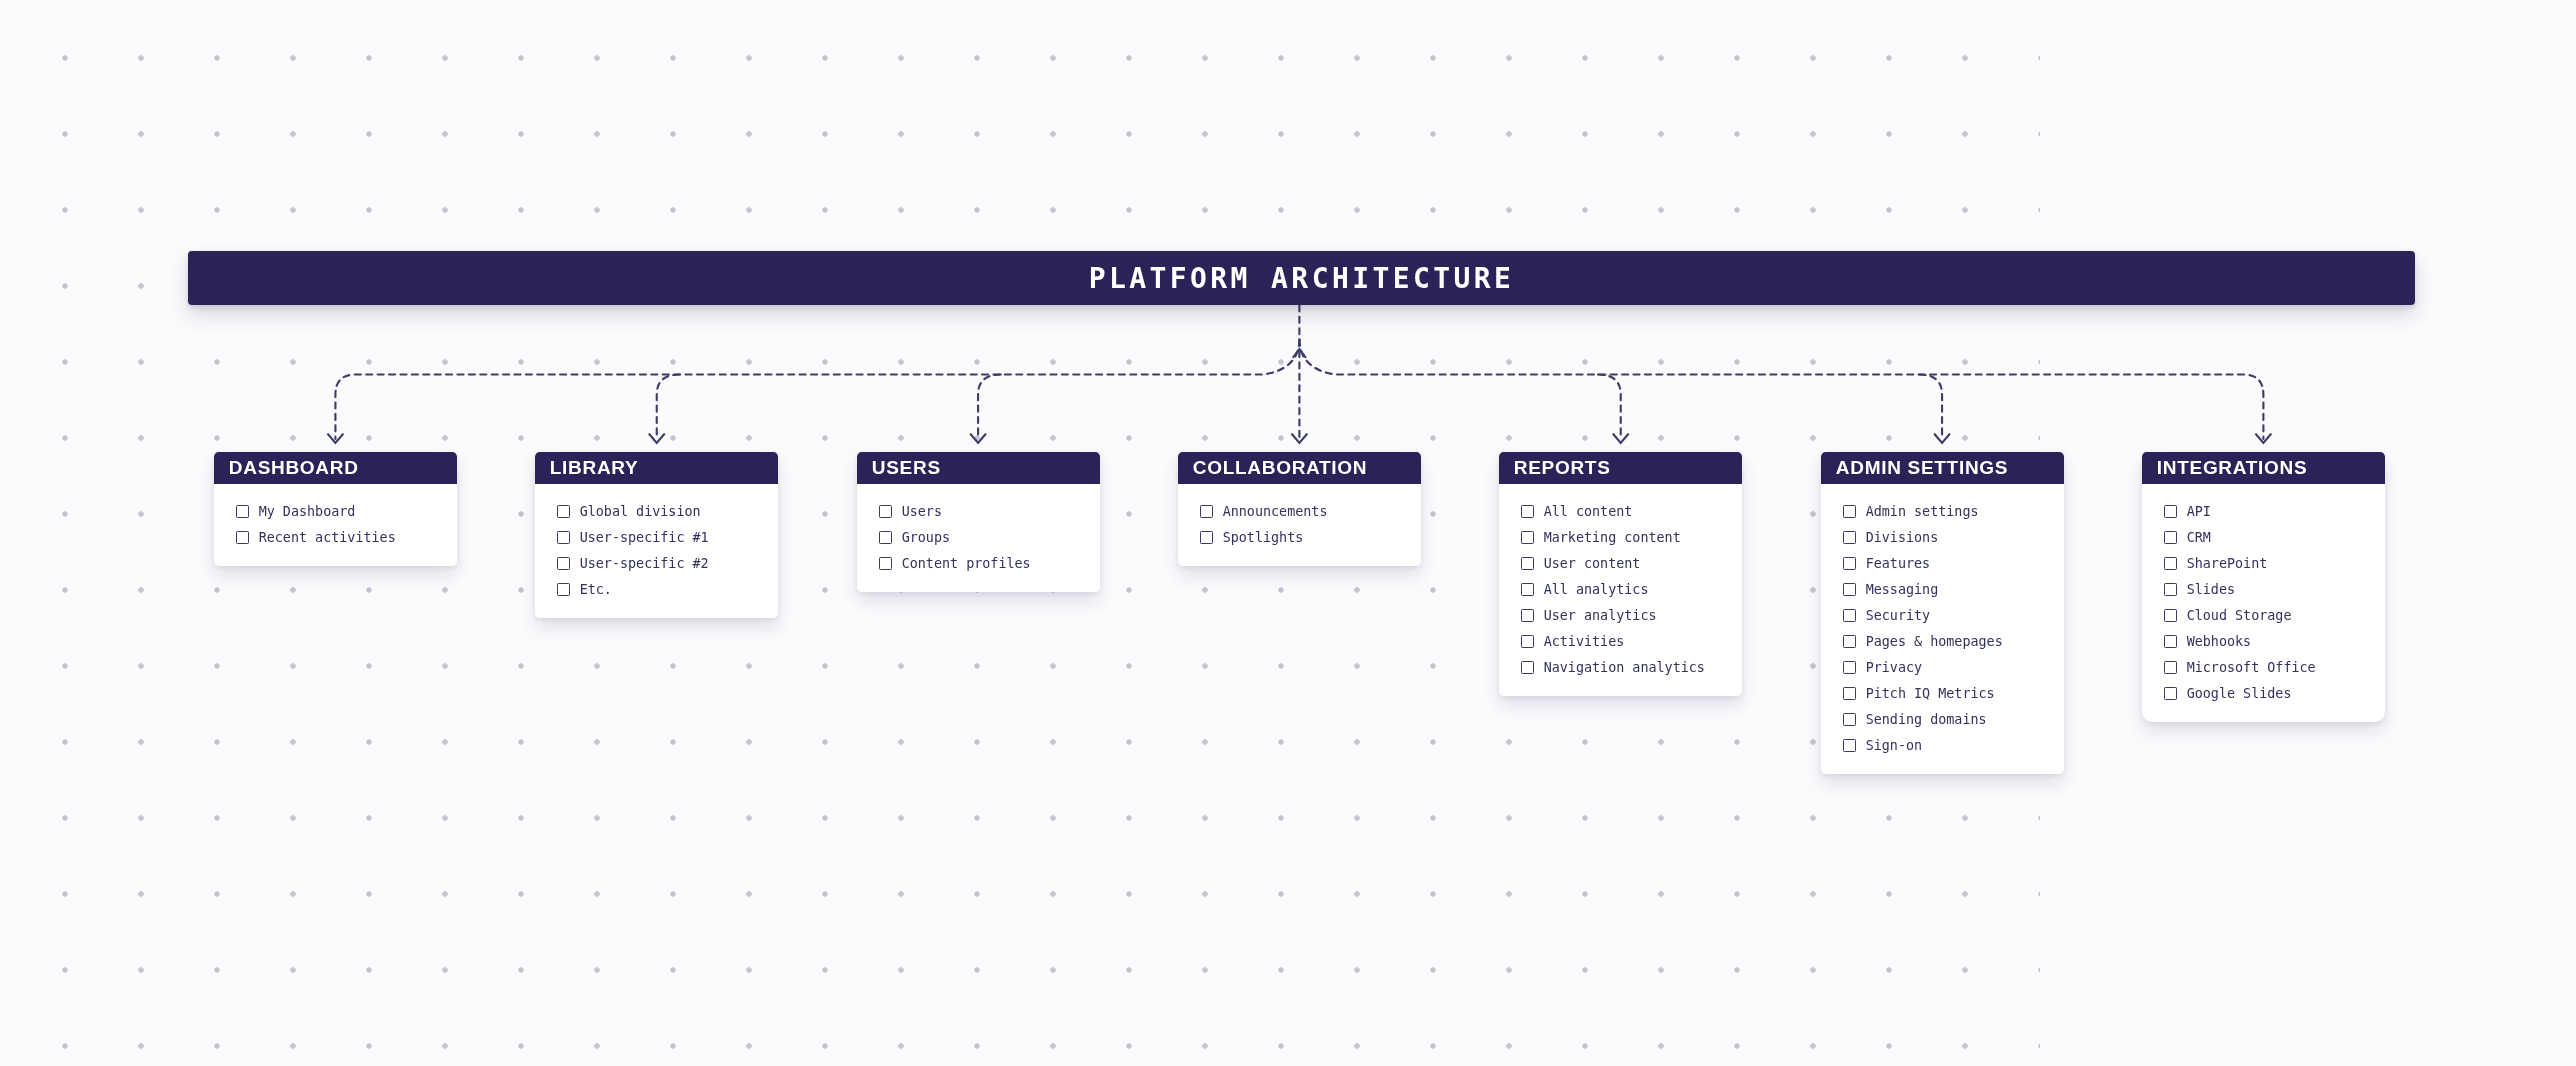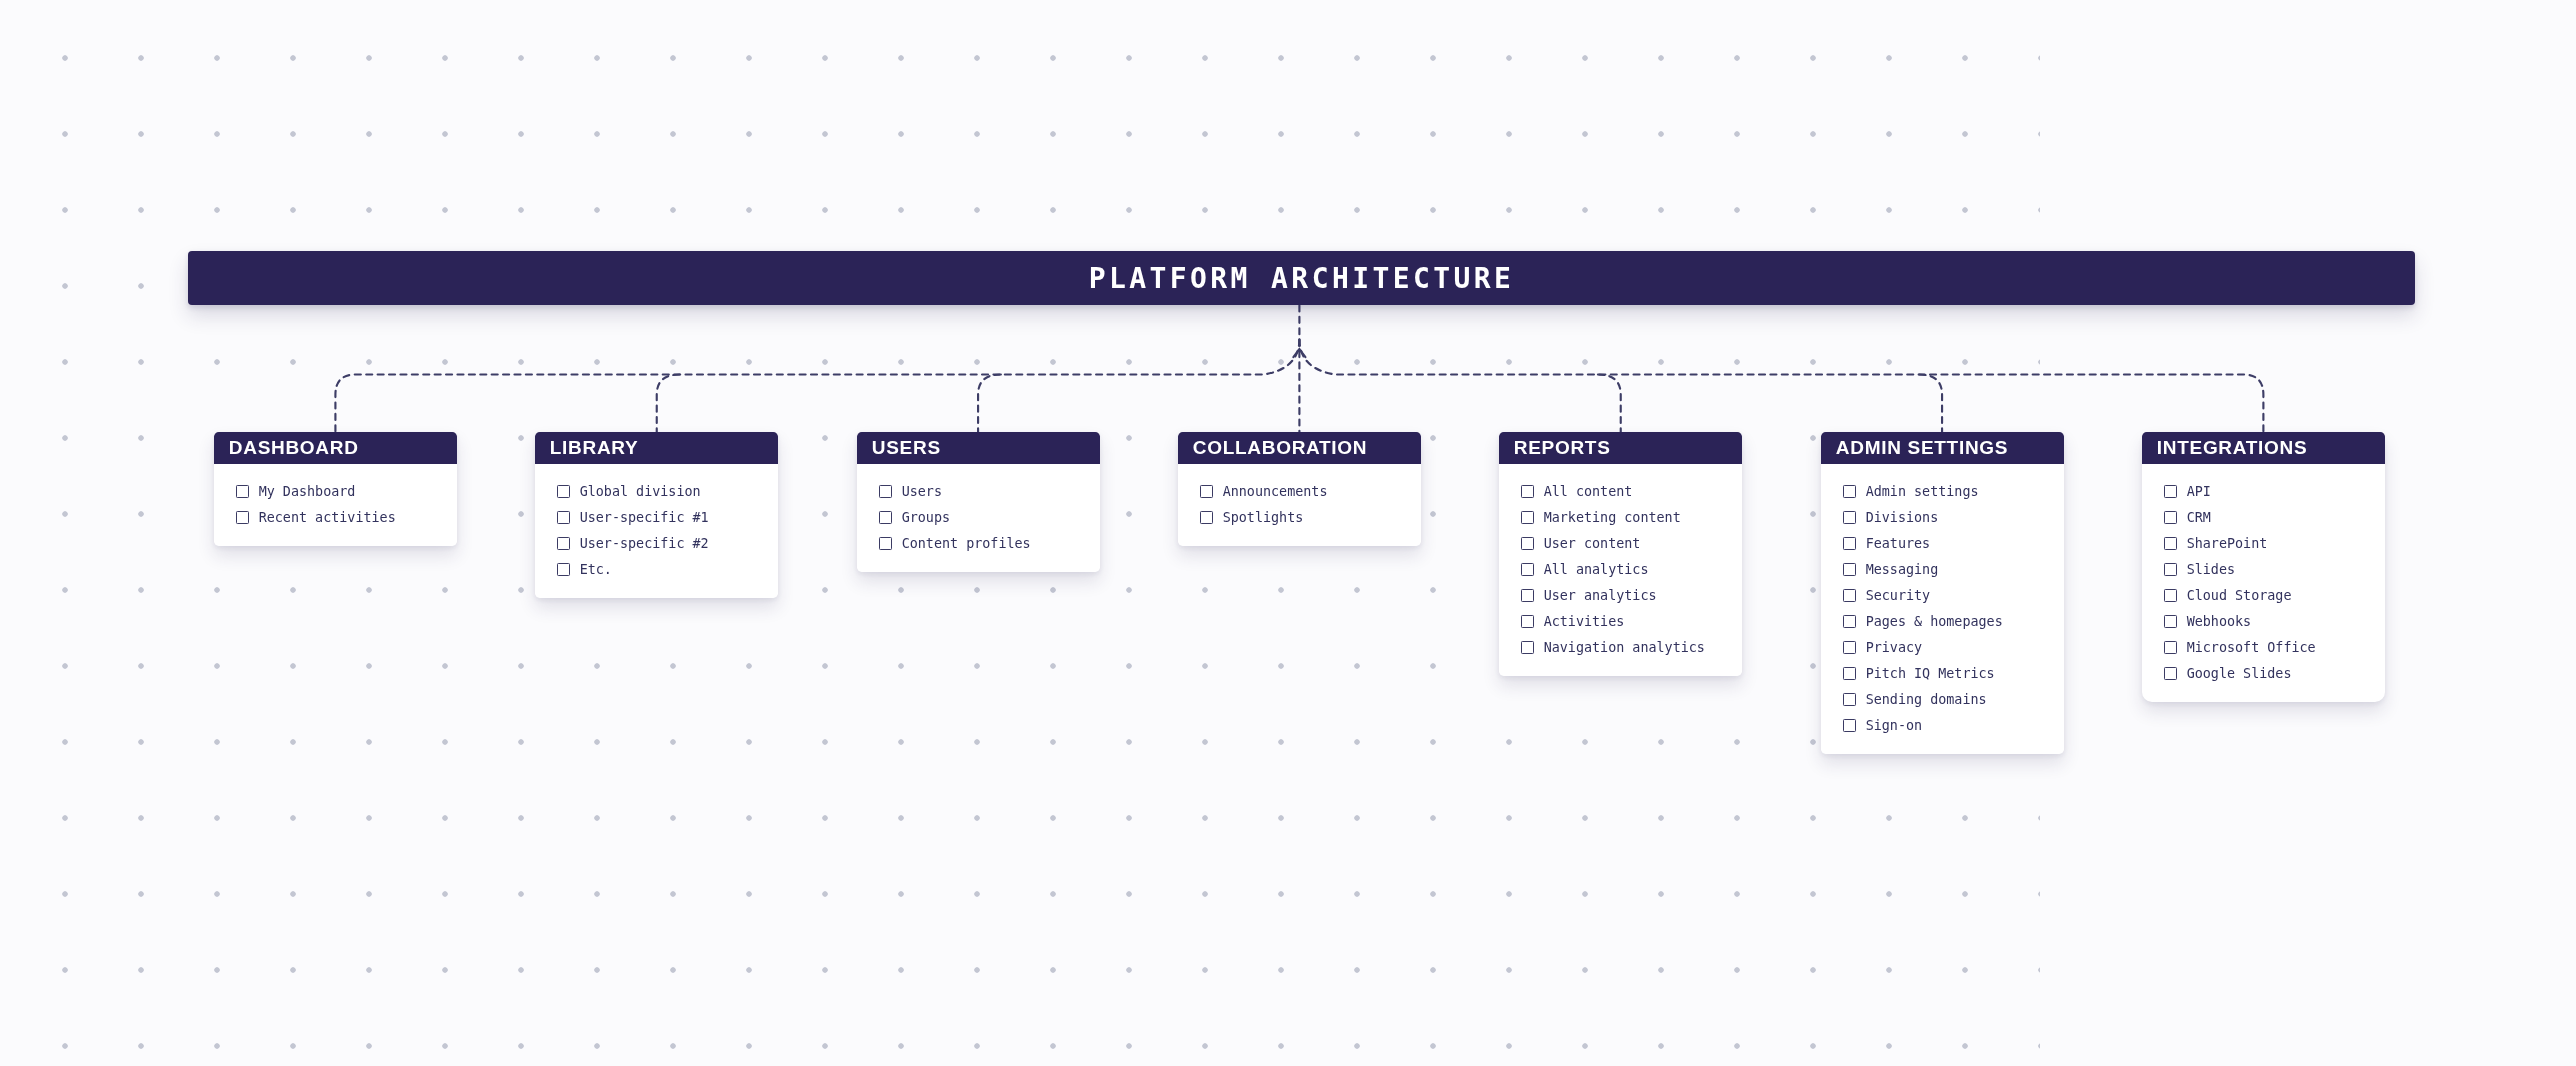--- a/index.html
+++ b/index.html
@@ -32,21 +32,21 @@
     box-shadow:0 10.7px 20px rgba(43,35,86,.16), 0 2.7px 5.4px rgba(43,35,86,.12);
     z-index:2;
   }
   .title-bar h1{
     margin:0;color:#fff;
     font-family:"DejaVu Sans Mono", monospace;
     font-size:28px;font-weight:bold;letter-spacing:3.4px;
   }
   svg.connectors{position:absolute;left:0;top:0;z-index:1;pointer-events:none;}
   .node-card{
-    position:absolute;width:243px;top:432px;
+    position:absolute;width:243px;top:452px;
     background:var(--card);
     border-radius:4.7px;
     box-shadow:0 9.4px 17.4px rgba(43,35,86,.12), 0 2px 5.4px rgba(43,35,86,.08);
     z-index:2;
   }
   .node-header{
     height:32px;background:var(--navy);
     border-radius:4.7px 4.7px 0 0;
     display:flex;align-items:center;
     padding-left:14.8px;box-sizing:border-box;

